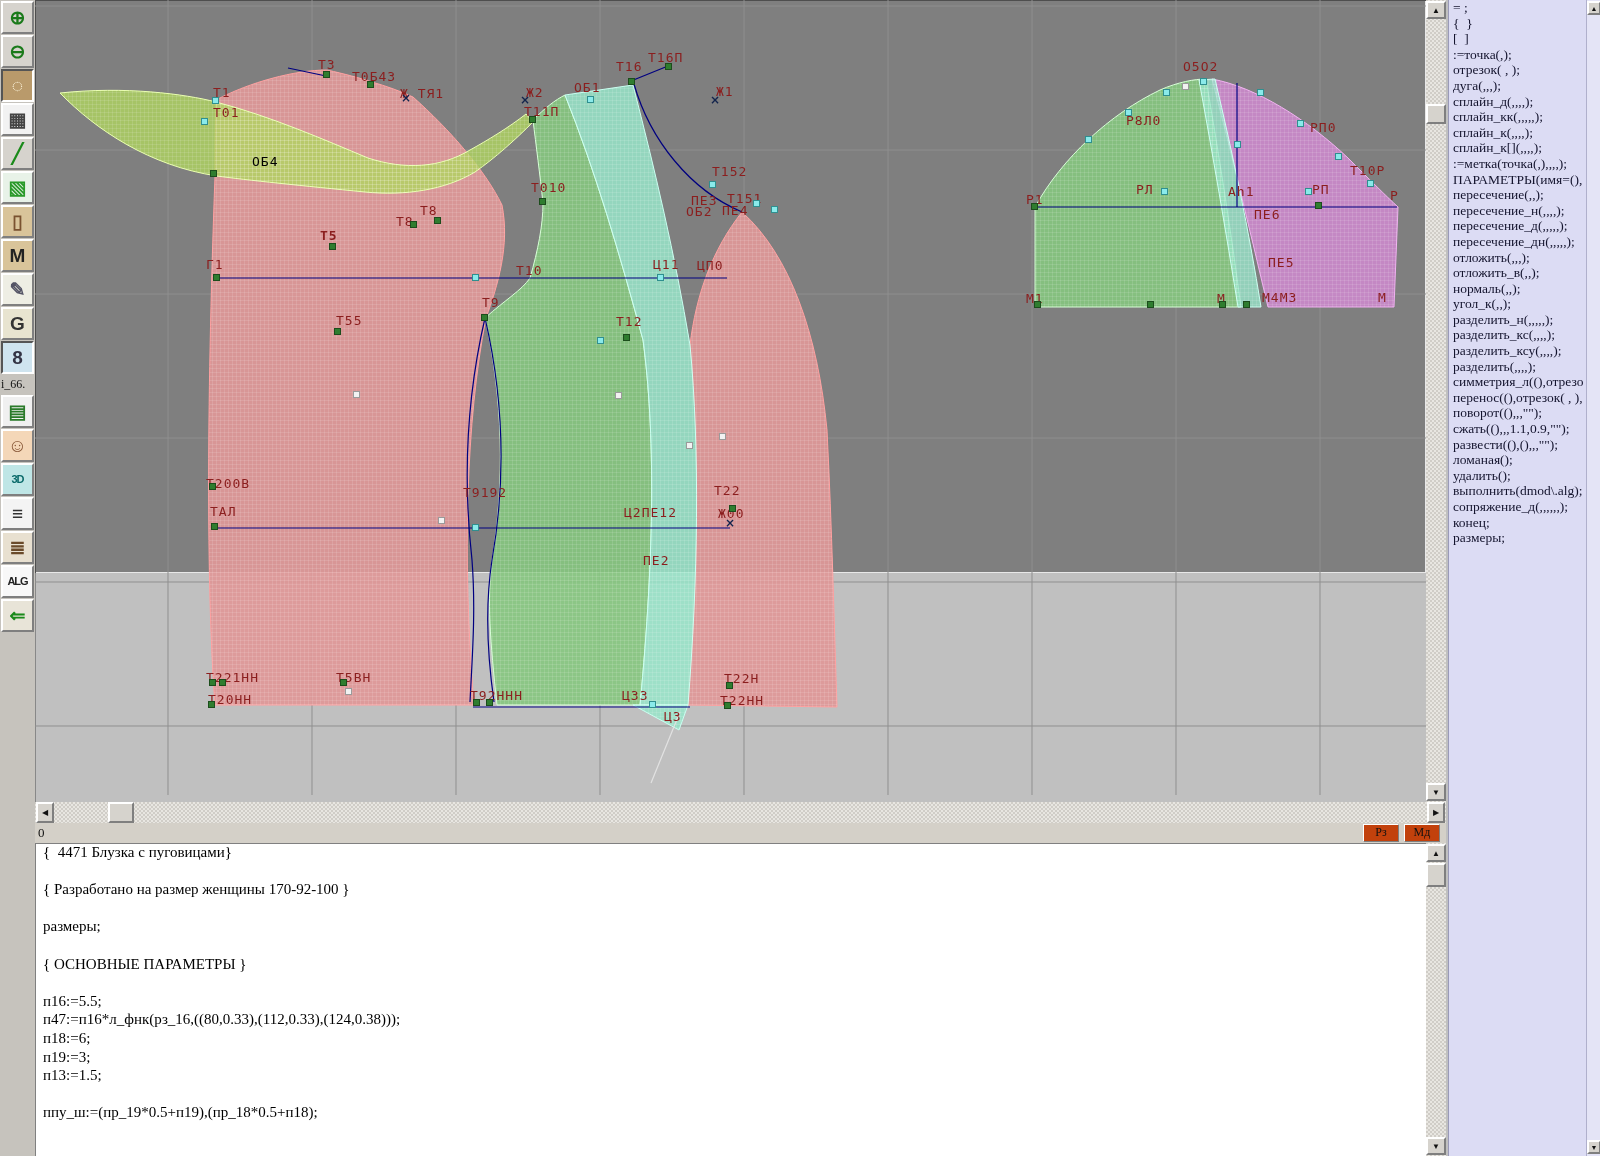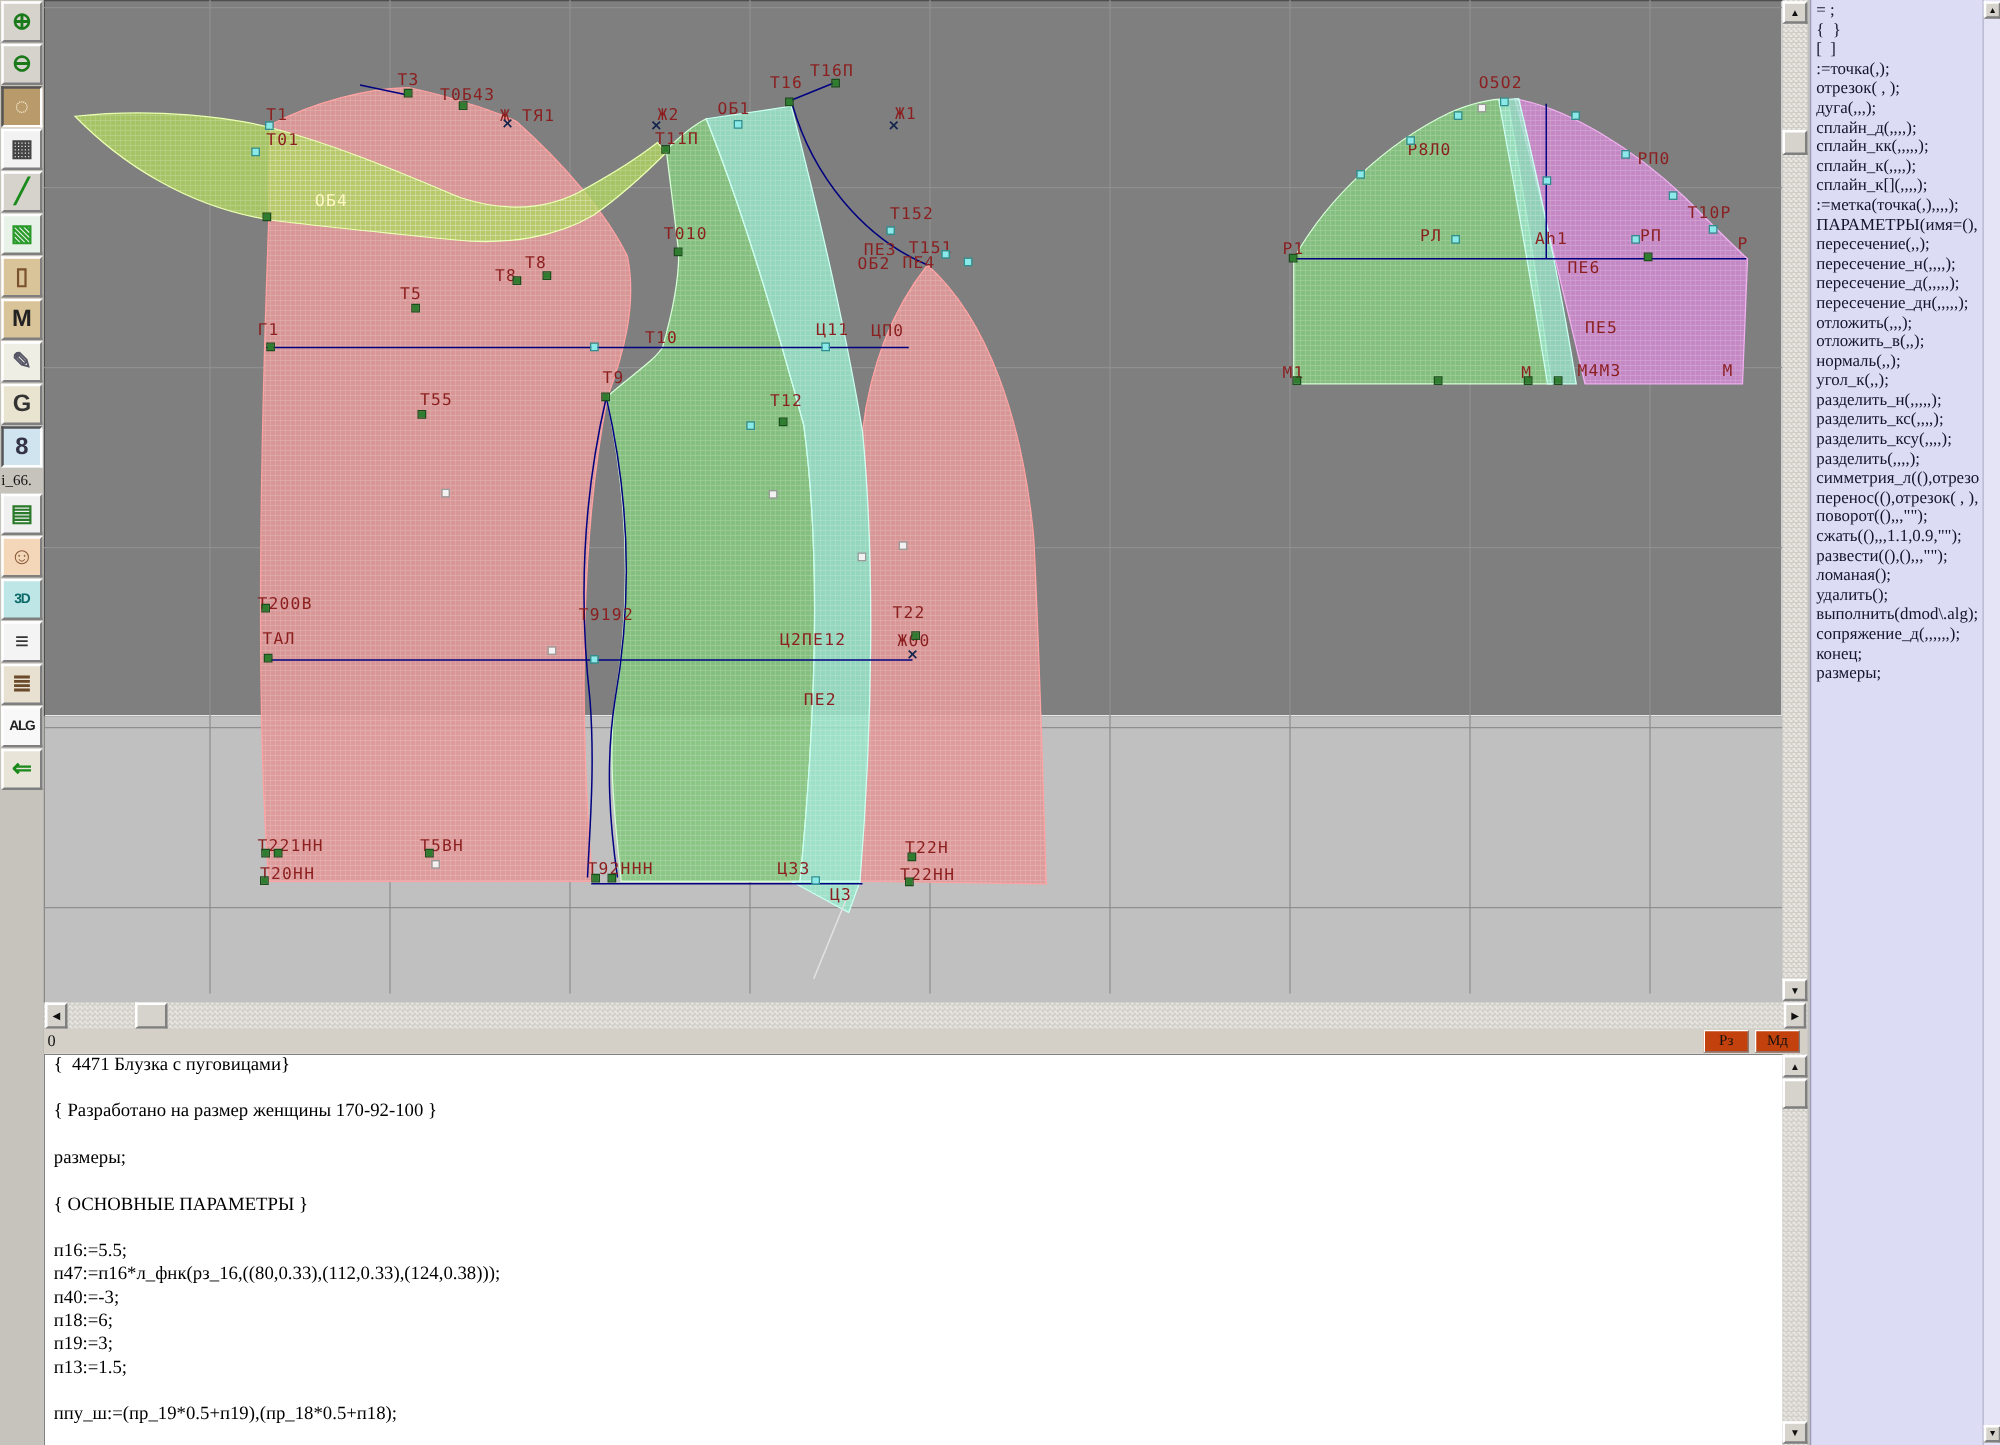--- a/index.html
+++ b/index.html
@@ -204,24 +204,24 @@
       <path d="M1237,83 L1237,207"></path>
       <path d="M680,712 L651,783" stroke="#e2e2e2"></path>
     </g>
   </svg>
   <div id="canvas-labels">
       <div class="plabel" style="left: 283px; top: 58px; color: rgb(139, 30, 30);">Т3</div>
       <div class="plabel" style="left: 317px; top: 70px; color: rgb(139, 30, 30);">Т0Б43</div>
       <div class="plabel" style="left: 365px; top: 87px; color: rgb(139, 30, 30);">Ж ТЯ1</div>
       <div class="plabel" style="left: 178px; top: 86px; color: rgb(139, 30, 30);">Т1</div>
       <div class="plabel" style="left: 178px; top: 106px; color: rgb(139, 30, 30);">Т01</div>
-      <div class="plabel" style="left: 173px; top: 155px; color: #fef9c3; padding-left: 44px;">ОБ4</div>
+      <div class="plabel" style="left: 173px; top: 155px; color: #000000; padding-left: 44px;">ОБ4</div>
       <div class="plabel" style="left: 385px; top: 204px; color: rgb(139, 30, 30);">Т8</div>
       <div class="plabel" style="left: 361px; top: 215px; color: rgb(139, 30, 30);">Т8</div>
-      <div class="plabel" style="left: 285px; top: 229px; color: rgb(139, 30, 30);">Т5</div>
+      <div class="plabel" style="left: 285px; top: 229px; color: rgb(139, 30, 30); font-weight: bold;">Т5</div>
       <div class="plabel" style="left: 171px; top: 258px; color: rgb(139, 30, 30);">Г1</div>
       <div class="plabel" style="left: 301px; top: 314px; color: rgb(139, 30, 30);">Т55</div>
       <div class="plabel" style="left: 171px; top: 477px; color: rgb(139, 30, 30);">Т200В</div>
       <div class="plabel" style="left: 175px; top: 505px; color: rgb(139, 30, 30);">ТАЛ</div>
       <div class="plabel" style="left: 428px; top: 486px; color: rgb(139, 30, 30);">Т9192</div>
       <div class="plabel" style="left: 589px; top: 506px; color: rgb(139, 30, 30);">Ц2ПЕ12</div>
       <div class="plabel" style="left: 683px; top: 507px; color: rgb(139, 30, 30);">Ж00</div>
       <div class="plabel" style="left: 679px; top: 484px; color: rgb(139, 30, 30);">Т22</div>
       <div class="plabel" style="left: 608px; top: 554px; color: rgb(139, 30, 30);">ПЕ2</div>
       <div class="plabel" style="left: 581px; top: 315px; color: rgb(139, 30, 30);">Т12</div>
@@ -353,21 +353,20 @@
     <div class="codeline">{  4471 Блузка с пуговицами}</div>
     <div class="codeline"></div>
     <div class="codeline">{ Разработано на размер женщины 170-92-100 }</div>
     <div class="codeline"></div>
     <div class="codeline">размеры;</div>
     <div class="codeline"></div>
     <div class="codeline">{ ОСНОВНЫЕ ПАРАМЕТРЫ }</div>
     <div class="codeline"></div>
     <div class="codeline">п16:=5.5;</div>
     <div class="codeline">п47:=п16*л_фнк(рз_16,((80,0.33),(112,0.33),(124,0.38)));</div>
-    <div class="codeline">п40:=-3;</div>
     <div class="codeline">п18:=6;</div>
     <div class="codeline">п19:=3;</div>
     <div class="codeline">п13:=1.5;</div>
     <div class="codeline"></div>
     <div class="codeline">ппу_ш:=(пр_19*0.5+п19),(пр_18*0.5+п18);</div>
   </div>
 <div id="code-vscroll">
   <div class="sbtn" style="left:0;top:1px;width:20px;height:18px;">▲</div>
   <div class="sthumb" style="left:0;top:20px;width:20px;height:24px;"></div>
   <div class="sbtn" style="left:0;top:294px;width:20px;height:18px;">▼</div>

